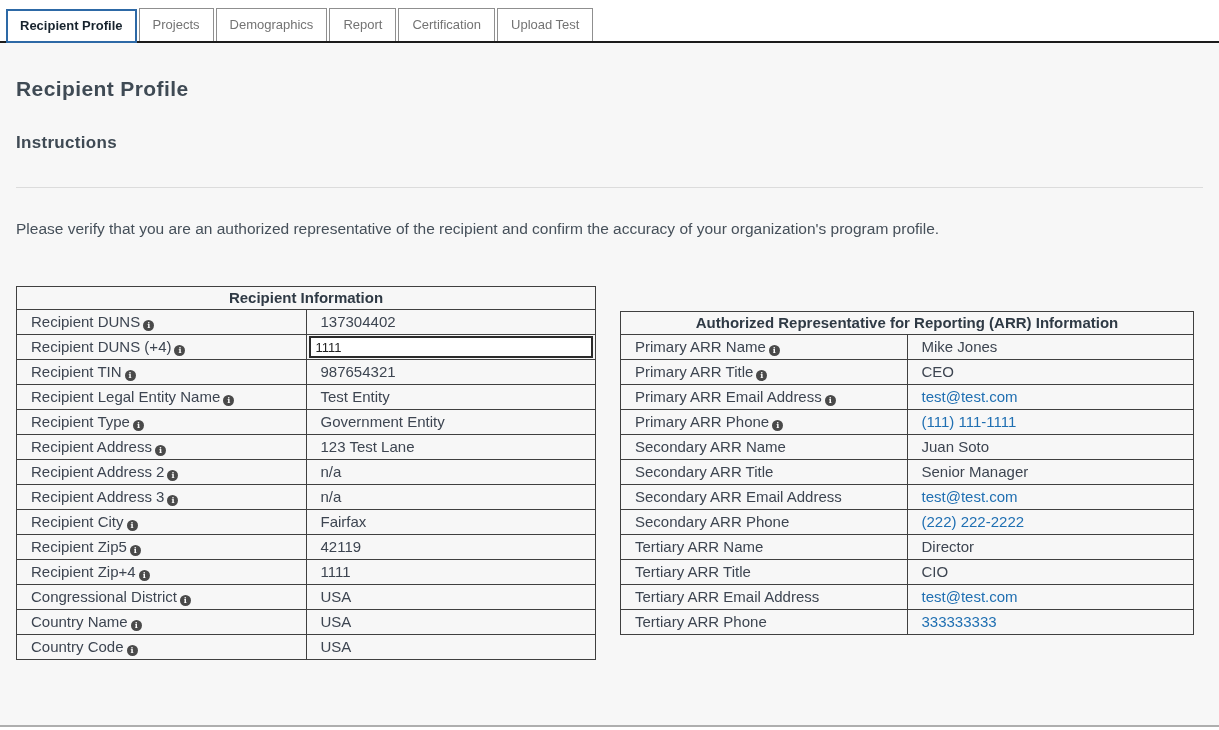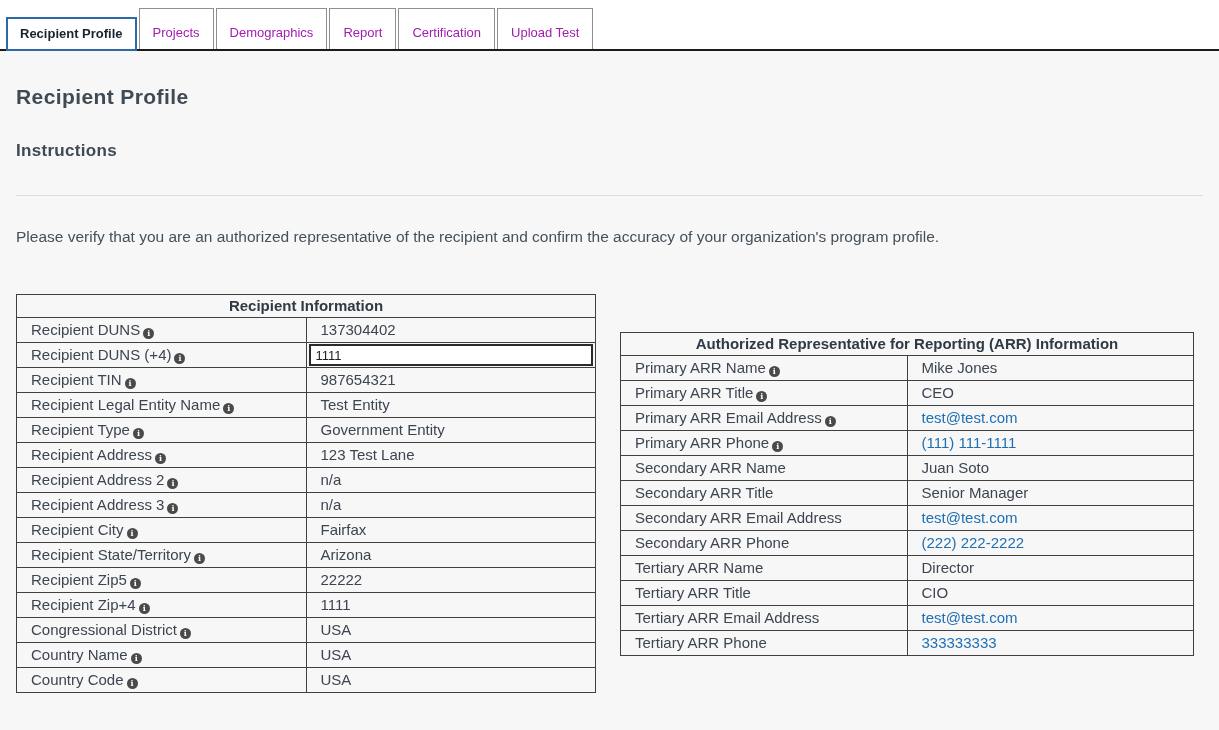--- a/index.html
+++ b/index.html
@@ -19,23 +19,23 @@
     padding: 8px 0 0 6px;
     border-bottom: 2px solid #1b1b1b;
     display: flex;
     align-items: flex-end;
     gap: 2px;
   }
   .tab {
     border: 1px solid #8f8f8f;
     border-bottom: none;
     background: #ffffff;
-    padding: 16px 13px 9px 13px;
+    padding: 8px 13px 9px 13px;
     font-size: 13px;
-    color: #a21caf;
+    color: #737373;
     cursor: pointer;
     white-space: nowrap;
   }
   .tab.active {
     border: 2px solid var(--active-tab-border, #2d69a6);
     border-bottom: 2px solid var(--active-tab-border, #2d69a6);
     padding: 7px 12px 8px 12px;
     font-weight: bold;
     color: #17232d;
     margin-bottom: -2px;
@@ -201,26 +201,22 @@
           </tr>
           <tr>
             <td class="label-cell"><span>Recipient Address 3</span><span class="info-icon">i</span></td>
             <td class="value-cell">n/a</td>
           </tr>
           <tr>
             <td class="label-cell"><span>Recipient City</span><span class="info-icon">i</span></td>
             <td class="value-cell">Fairfax</td>
           </tr>
           <tr>
-            <td class="label-cell"><span>Recipient State/Territory</span><span class="info-icon">i</span></td>
-            <td class="value-cell">Arizona</td>
-          </tr>
-          <tr>
             <td class="label-cell"><span>Recipient Zip5</span><span class="info-icon">i</span></td>
-            <td class="value-cell">22222</td>
+            <td class="value-cell">42119</td>
           </tr>
           <tr>
             <td class="label-cell"><span>Recipient Zip+4</span><span class="info-icon">i</span></td>
             <td class="value-cell">1111</td>
           </tr>
           <tr>
             <td class="label-cell"><span>Congressional District</span><span class="info-icon">i</span></td>
             <td class="value-cell">USA</td>
           </tr>
           <tr>

